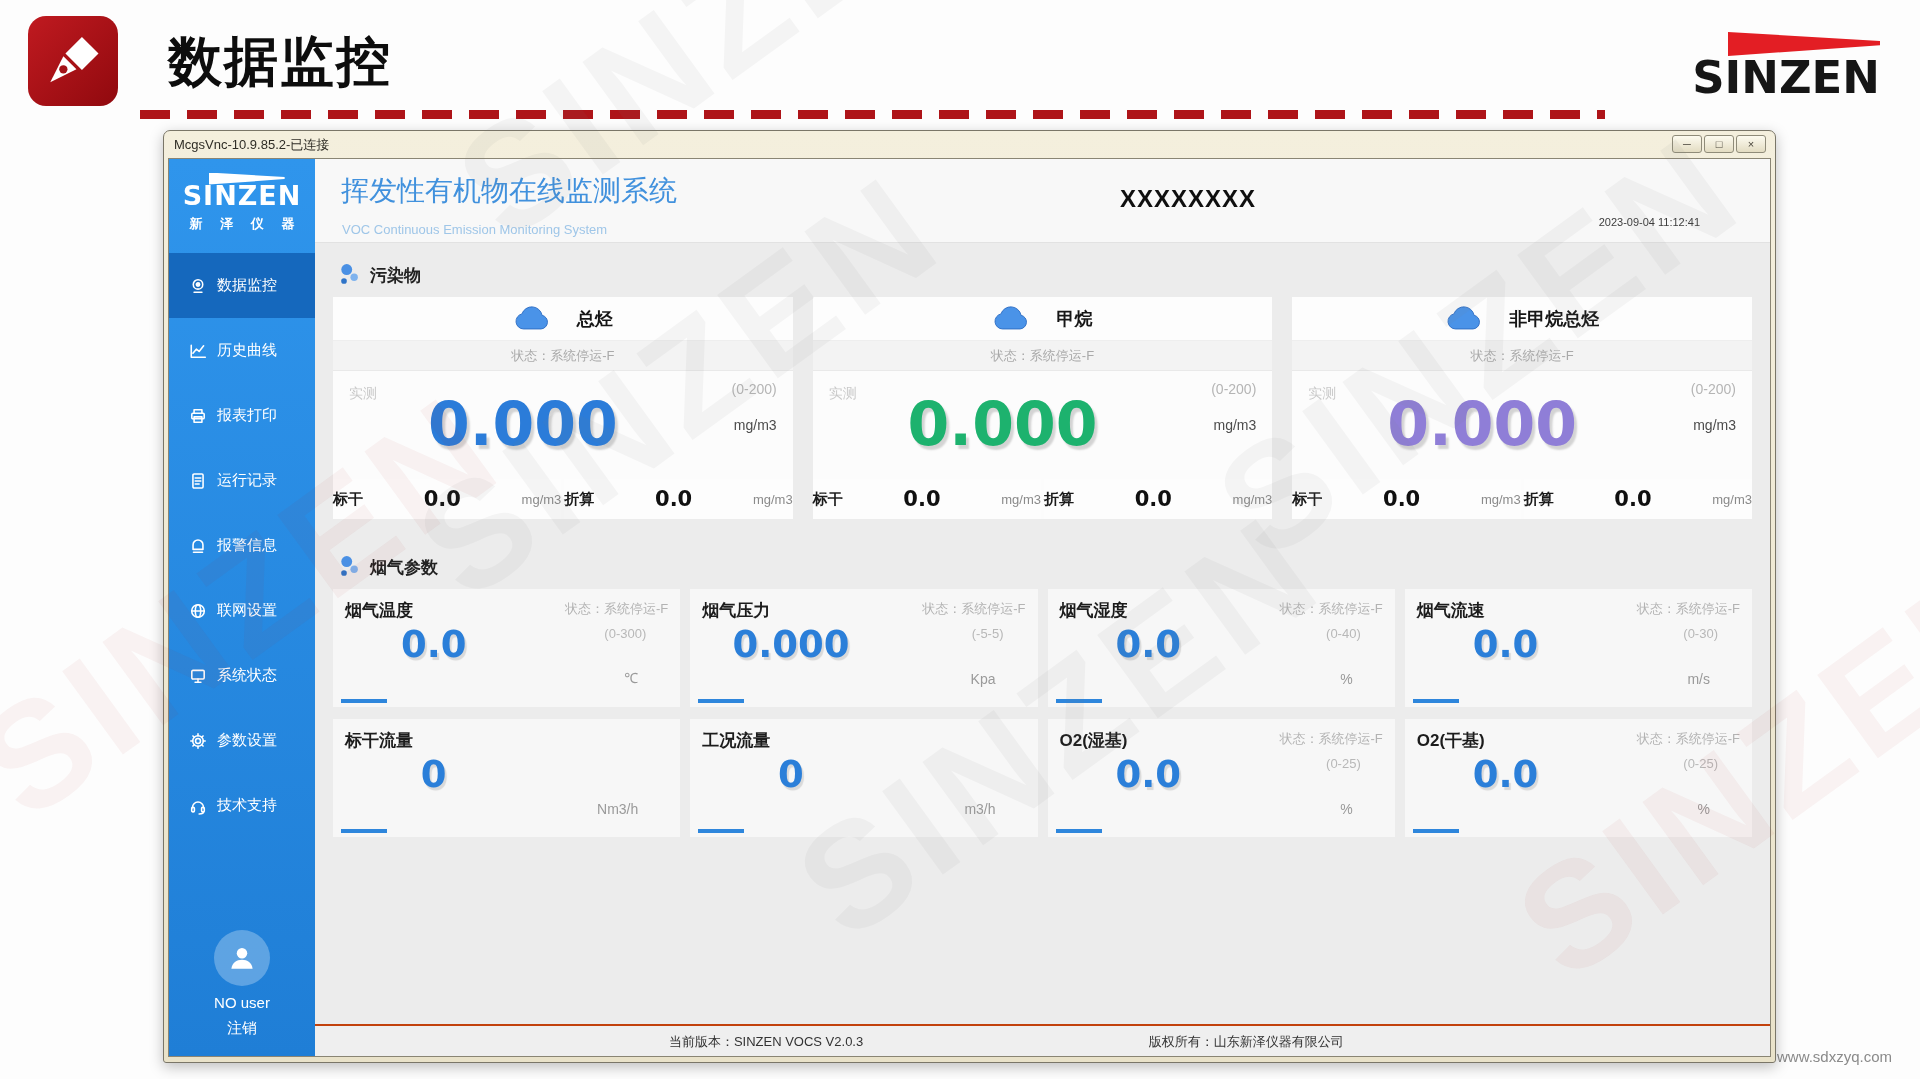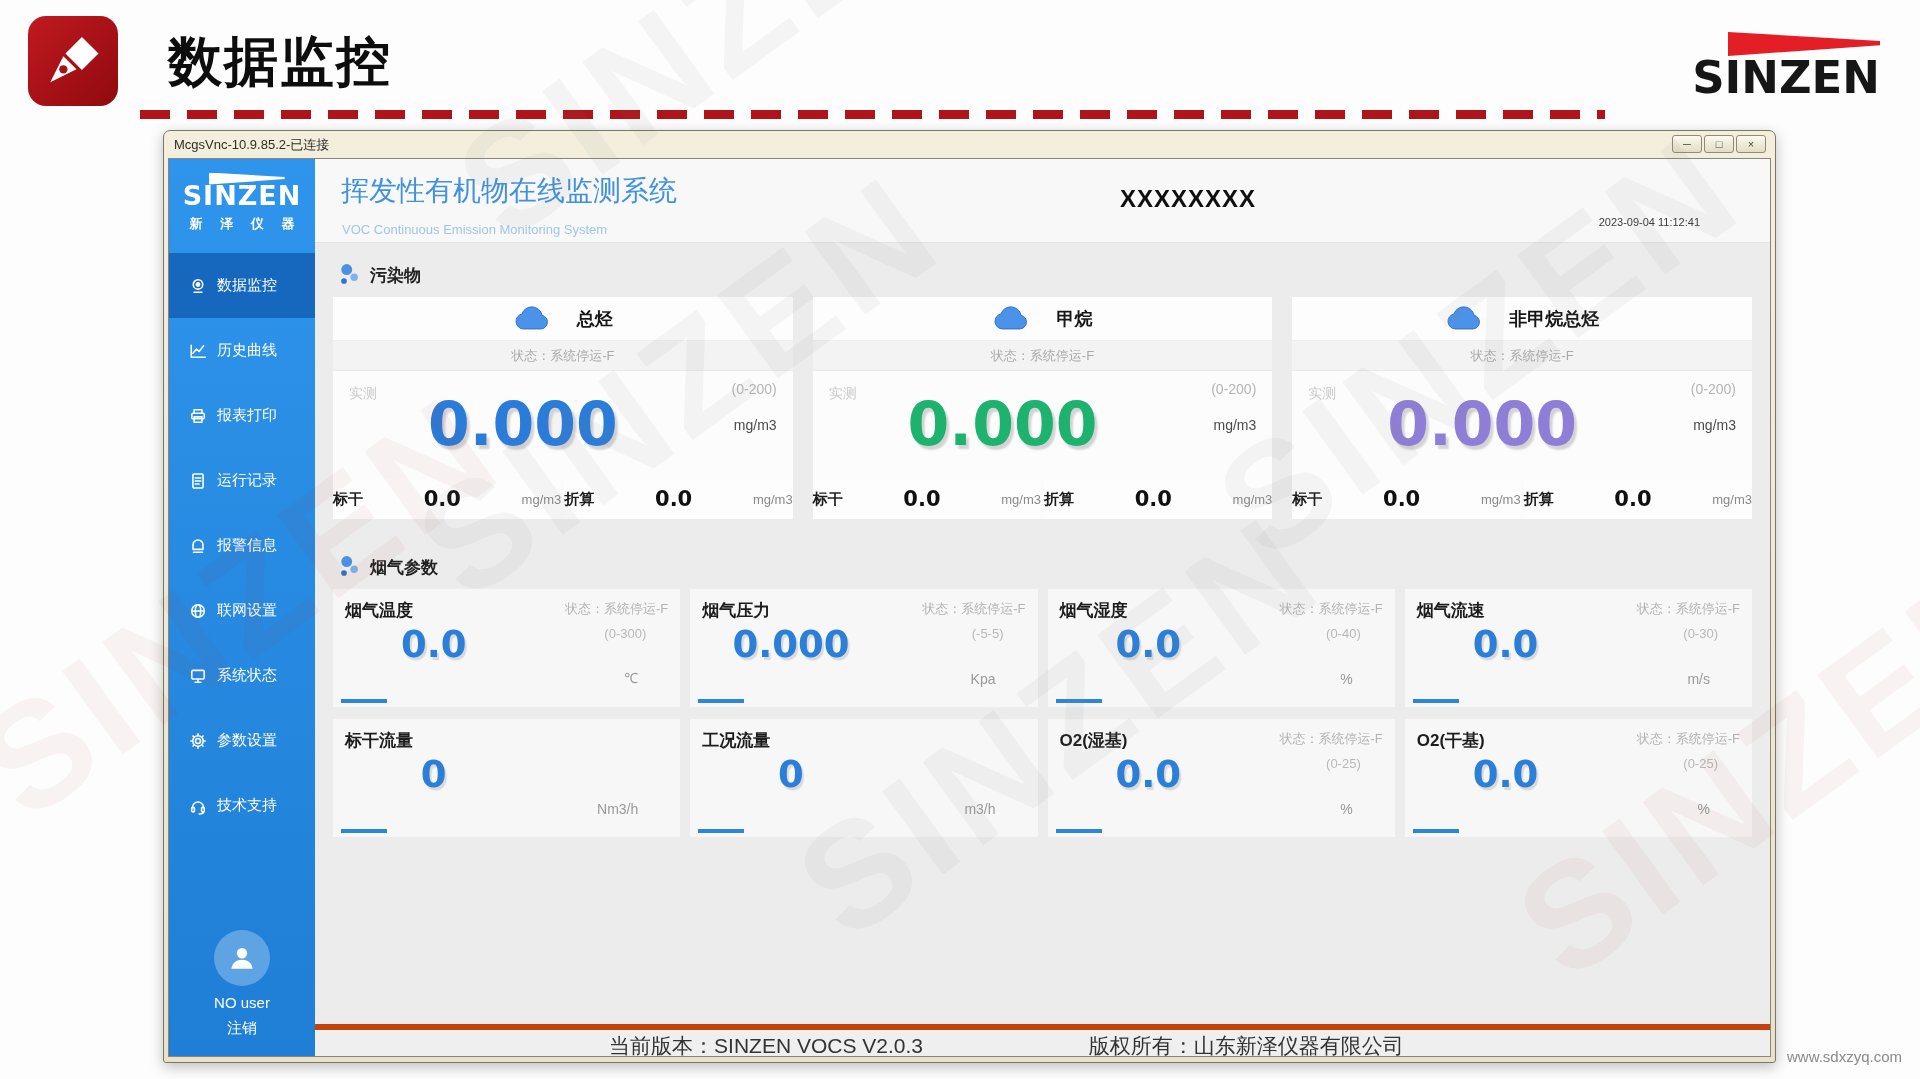--- a/index.html
+++ b/index.html
@@ -10,21 +10,21 @@
   .page { position:absolute; inset:0; background:#fdfdfd; }
   .slide-icon { position:absolute; left:28px; top:16px; width:90px; height:90px; border-radius:18px;
     background:linear-gradient(135deg,#c01a20,#90090e); display:flex; align-items:center; justify-content:center; }
   .slide-title { position:absolute; left:168px; top:26px; font-size:54px; font-weight:800; color:#0d0d0d; letter-spacing:2px; }
   .dashed-rule { position:absolute; left:140px; top:110px; width:1465px; height:9px;
     background:repeating-linear-gradient(90deg,#ae1419 0 30px,transparent 30px 47px); }
   .brand-logo { position:absolute; right:40px; top:44px; width:200px; height:60px; }
   .brand-logo .txt { position:absolute; bottom:0; right:0; font-size:45px; font-weight:900; color:#161616; letter-spacing:0px; font-family:"DejaVu Sans",sans-serif; }
   .brand-logo .swoosh { position:absolute; top:-12px; left:48px; width:152px; height:24px; background:#e31e24;
     clip-path:polygon(0 0,100% 38%,100% 55%,0 100%); }
-  .site-url { position:absolute; right:18px; bottom:14px; font-size:15px; color:#8a8a8a; }
+  .site-url { position:absolute; right:28px; bottom:14px; font-size:15px; color:#8a8a8a; }
 
   
   .wm-layer { position:absolute; inset:0; pointer-events:none; z-index:60; }
   .wm { position:absolute; font-weight:800; transform:rotate(-36deg); color:rgba(130,130,130,0.07); font-size:150px; letter-spacing:8px; white-space:nowrap; }
   .wm.red { color:rgba(170,40,40,0.05); }
 
   
   .vnc-window { position:absolute; left:163px; top:130px; width:1613px; height:933px; z-index:1;
     background:linear-gradient(#f4efdd,#e9e2c9); border:1px solid #7a7668; border-radius:7px 7px 3px 3px;
     box-shadow:0 4px 14px rgba(0,0,0,0.25); }
@@ -88,21 +88,21 @@
   .tiles { display:grid; grid-template-columns:repeat(4,1fr); gap:12px 10px; }
   .tile { height:118px; background:#f7f7f7; position:relative; padding:10px 12px; }
   .t-name { font-size:17px; font-weight:800; color:#1c1c1c; }
   .t-status { position:absolute; right:12px; top:11px; font-size:13px; color:#b3b3b3; }
   .t-range { position:absolute; right:34px; top:37px; font-size:13px; color:#b8b8b8; }
   .t-value { position:absolute; left:0; top:34px; width:58%; text-align:center; font-size:37px; font-weight:800;
     font-family:"DejaVu Sans",sans-serif; text-shadow:2px 3px 1px rgba(0,0,0,0.12); }
   .t-unit { position:absolute; right:42px; bottom:20px; font-size:14px; color:#9a9a9a; }
   .t-underline { position:absolute; left:8px; bottom:4px; width:46px; height:4px; background:#2e86dc; }
 
-  .app-footer { height:32px; background:#efefef; border-top:6px solid #c2410c; position:relative; flex:none; font-size:21px; color:#333; }
+  .app-footer { height:32px; background:#efefef; border-top:2px solid #c2410c; position:relative; flex:none; font-size:13px; color:#333; }
   .f-version { position:absolute; left:31%; top:0; transform:translateX(-50%); line-height:31px; }
   .f-copy { position:absolute; left:64%; top:0; transform:translateX(-50%); line-height:31px; }
 
   
   .dots-icon svg { width:22px; height:24px; display:block; }
   .cloud-icon svg { width:38px; height:25px; display:block; }
 </style>
 </head>
 <body>
 

